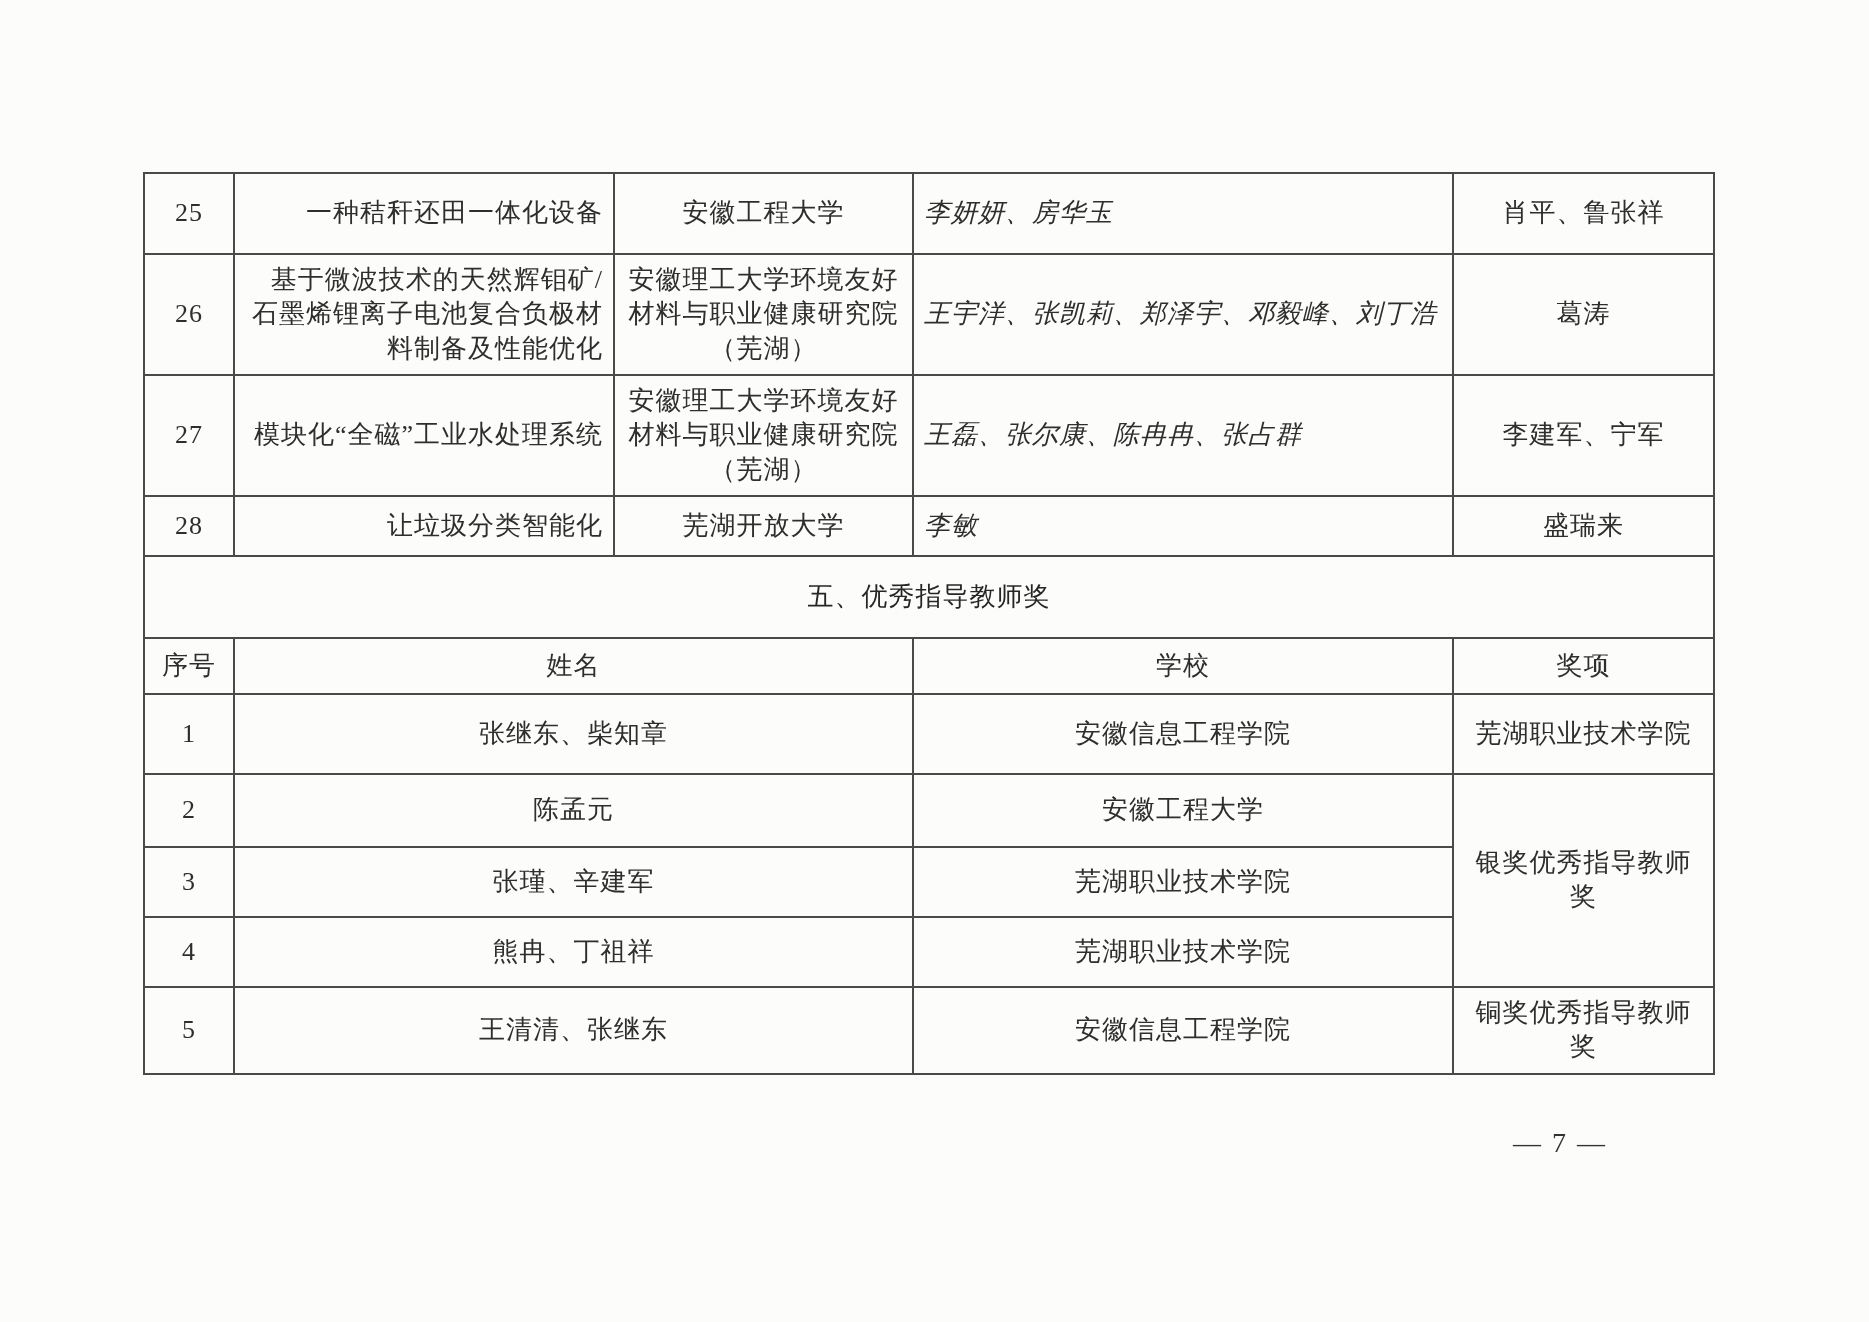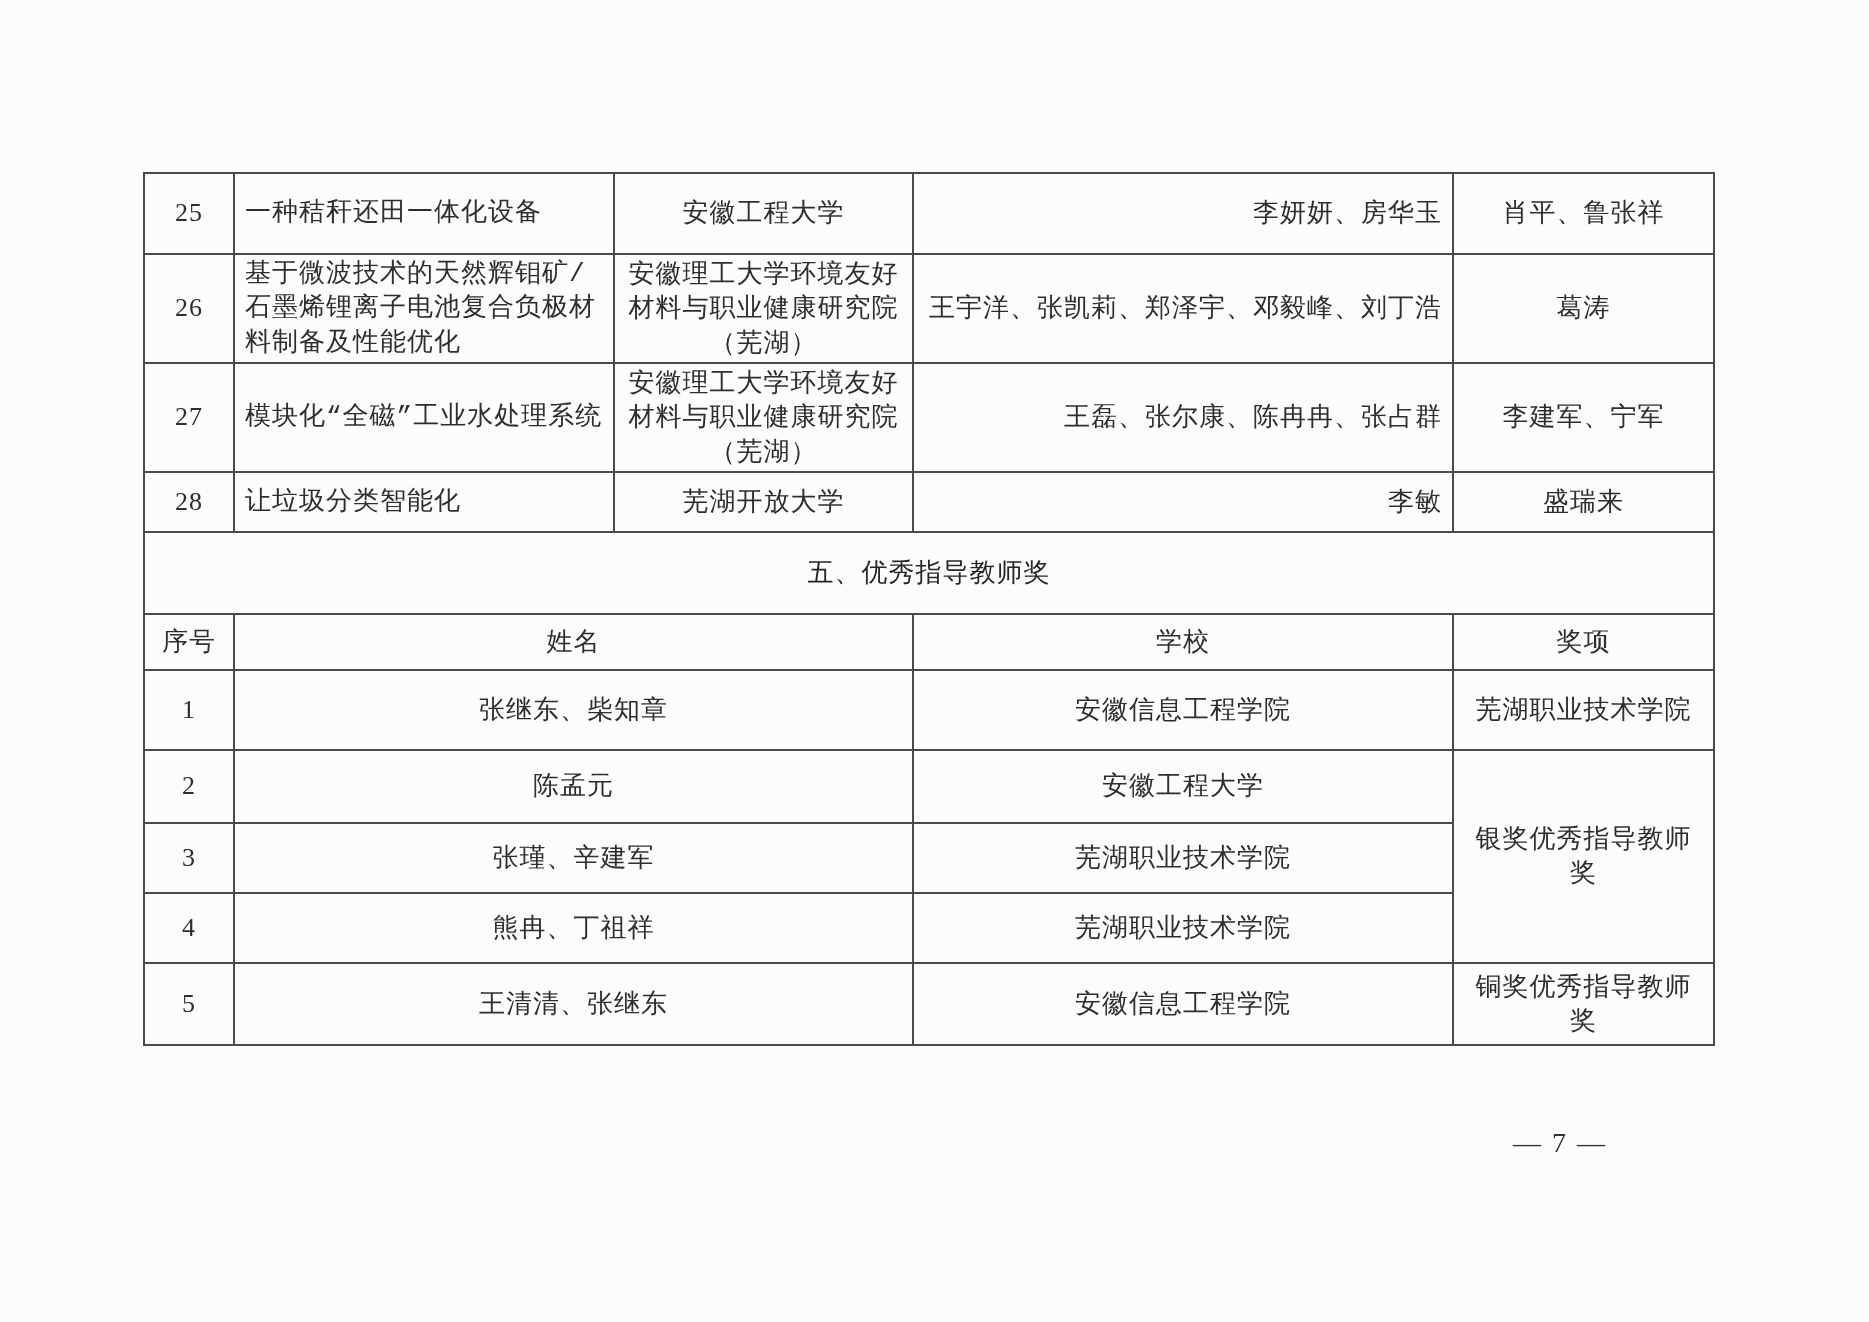--- a/index.html
+++ b/index.html
@@ -17,27 +17,27 @@
     width:1570px;
     border-collapse:collapse;
     table-layout:fixed;
   }
   table.award-table td{
     border:2px solid #4a4a4a;
     vertical-align:middle;
     font-size:26px;
     line-height:1.32;
     letter-spacing:1px;
-    padding:2px 10px;
+    padding:8px 10px;
     word-break:break-all;
   }
   td.c-no{text-align:center;font-size:27px;letter-spacing:0;}
-  td.c-project{text-align:left;padding:2px 13px;font-family:Liberation Mono, monospace;}
+  td.c-project{text-align:right;padding:2px 13px;}
   td.c-school{text-align:center;}
-  td.c-members{text-align:right;padding:2px 8px;letter-spacing:0.5px;}
+  td.c-members{text-align:left;padding:2px 8px;letter-spacing:0.5px;font-style:italic;}
   td.c-advisors{text-align:center;}
   td.c-section{
     text-align:center;
     font-size:30px;
     letter-spacing:2px;
     color:#262626;
   }
   td.c-header{text-align:center;font-size:27px;}
   td.c-name{text-align:center;border-radius:17px;}
   td.c-award{text-align:center;padding:2px 6px;letter-spacing:1.5px;font-size:27px;}

